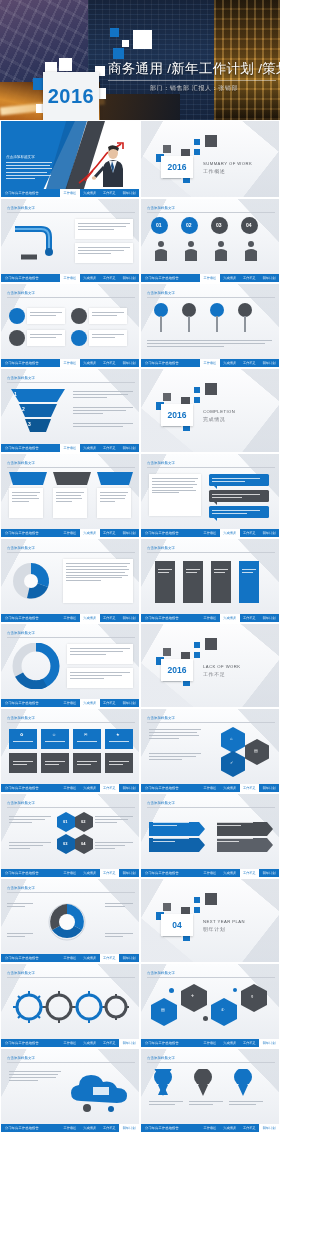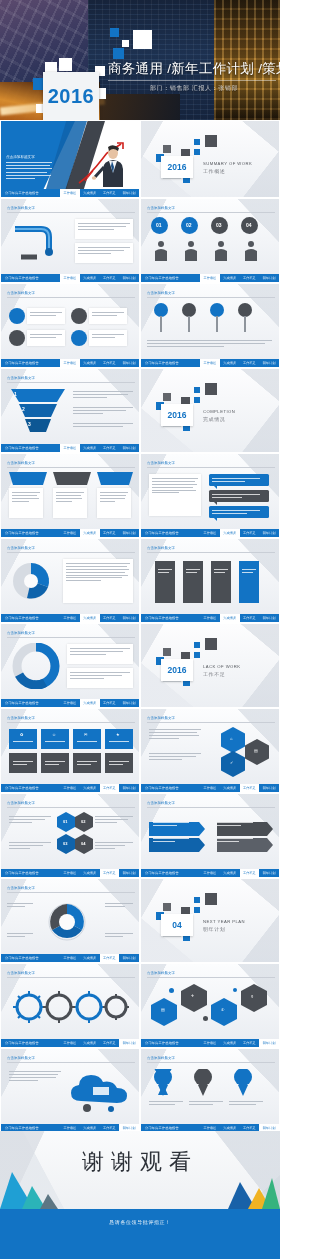--- a/index.html
+++ b/index.html
@@ -1053,30 +1053,14 @@
             <div class="tab">完成情况</div>
             <div class="tab">工作不足</div>
             <div class="tab active">明年计划</div>
           </div>
         </div>
       </div>
     </div>
 
   </div>
 
-  <div class="final">
-    <div class="poly2"></div>
-    <div class="thanks">谢谢观看</div>
-
-    <svg style="position:absolute;left:0;bottom:50px;width:280px;height:45px" viewBox="0 0 280 45">
-      <path d="M0 45 L12 8 L34 45 Z" fill="#1f9fd4"></path>
-      <path d="M22 45 L32 22 L46 45 Z" fill="#2bb3b8"></path>
-      <path d="M40 45 L48 30 L58 45 Z" fill="#5d7683"></path>
-      <path d="M228 45 L240 18 L256 45 Z" fill="#1861a8"></path>
-      <path d="M248 45 L259 24 L271 45 Z" fill="#f0b323"></path>
-      <path d="M262 45 L272 14 L280 45 Z" fill="#36b37e"></path>
-    </svg>
-
-    <div class="band"></div>
-    <div class="bandtext">恳请各位领导批评指正！</div>
-  </div>
 
 </div>
 
 </body></html>

